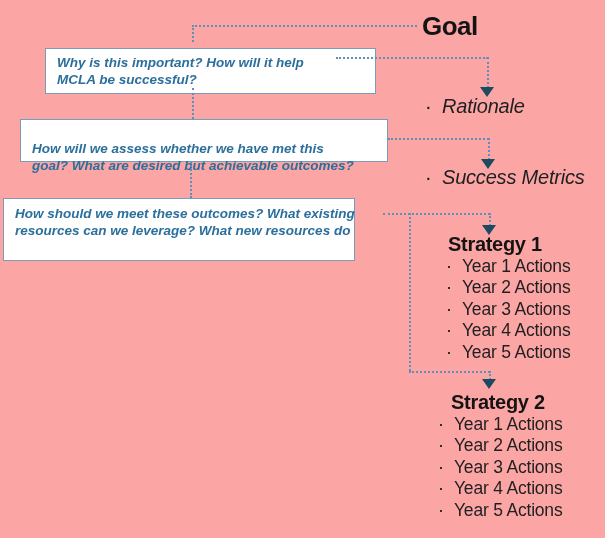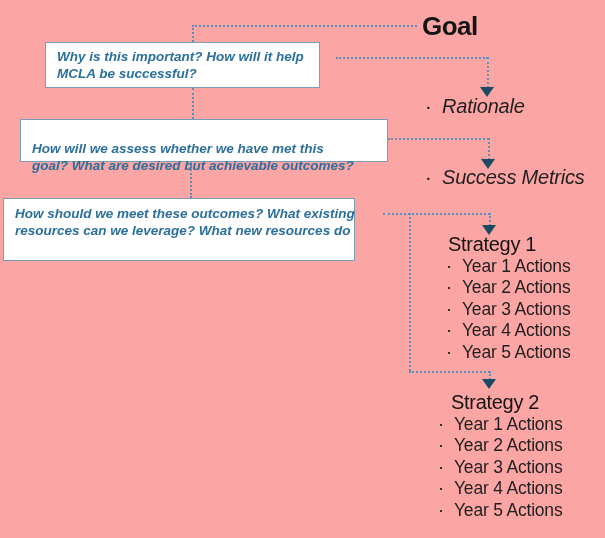--- a/index.html
+++ b/index.html
@@ -40,39 +40,39 @@
     font-size:26px;font-weight:800;color:var(--heading);letter-spacing:-0.5px;
   }
   
   .outcome{
     position:absolute;display:flex;align-items:baseline;
     font-size:20px;font-style:italic;color:var(--body-text);letter-spacing:-0.2px;
   }
   .outcome .dot{font-style:normal;font-size:20px;width:17px;color:#111;}
   
   .strategy-title{
-    position:absolute;font-size:20px;font-weight:400;color:var(--heading);letter-spacing:-0.3px;
+    position:absolute;font-size:20px;font-weight:700;color:var(--heading);letter-spacing:-0.3px;
   }
   .action-list{position:absolute;display:flex;flex-direction:column;}
   .action-item{
     display:flex;align-items:baseline;height:21.4px;line-height:21.4px;
     font-size:17.5px;color:var(--body-text);letter-spacing:-0.2px;
   }
   .action-item .dot{width:16px;font-size:18px;color:#111;}
 </style>
 </head>
 <body>
 
 <div class="canvas">
 
   <div class="seg h" style="left:192px;top:25px;width:225px;"></div>
   <div class="seg v" style="left:192px;top:25px;height:17px;"></div>
   <div class="goal">Goal</div>
 
-  <div class="qbox" style="left:45px;top:42px;width:275px;height:46px;">
+  <div class="qbox" style="left:45px;top:48px;width:331px;height:46px;">
     <div class="qline">Why is this important? How will it help</div>
     <div class="qline">MCLA be successful?</div>
   </div>
 
   <div class="seg h" style="left:336px;top:57px;width:152px;"></div>
   <div class="seg v" style="left:487px;top:57px;height:31px;"></div>
   <div class="arrow-down" style="left:480px;top:87px;"></div>
   <div class="outcome" style="left:425px;top:95px;">
     <span class="dot">·</span>
     <span>Rationale</span>

